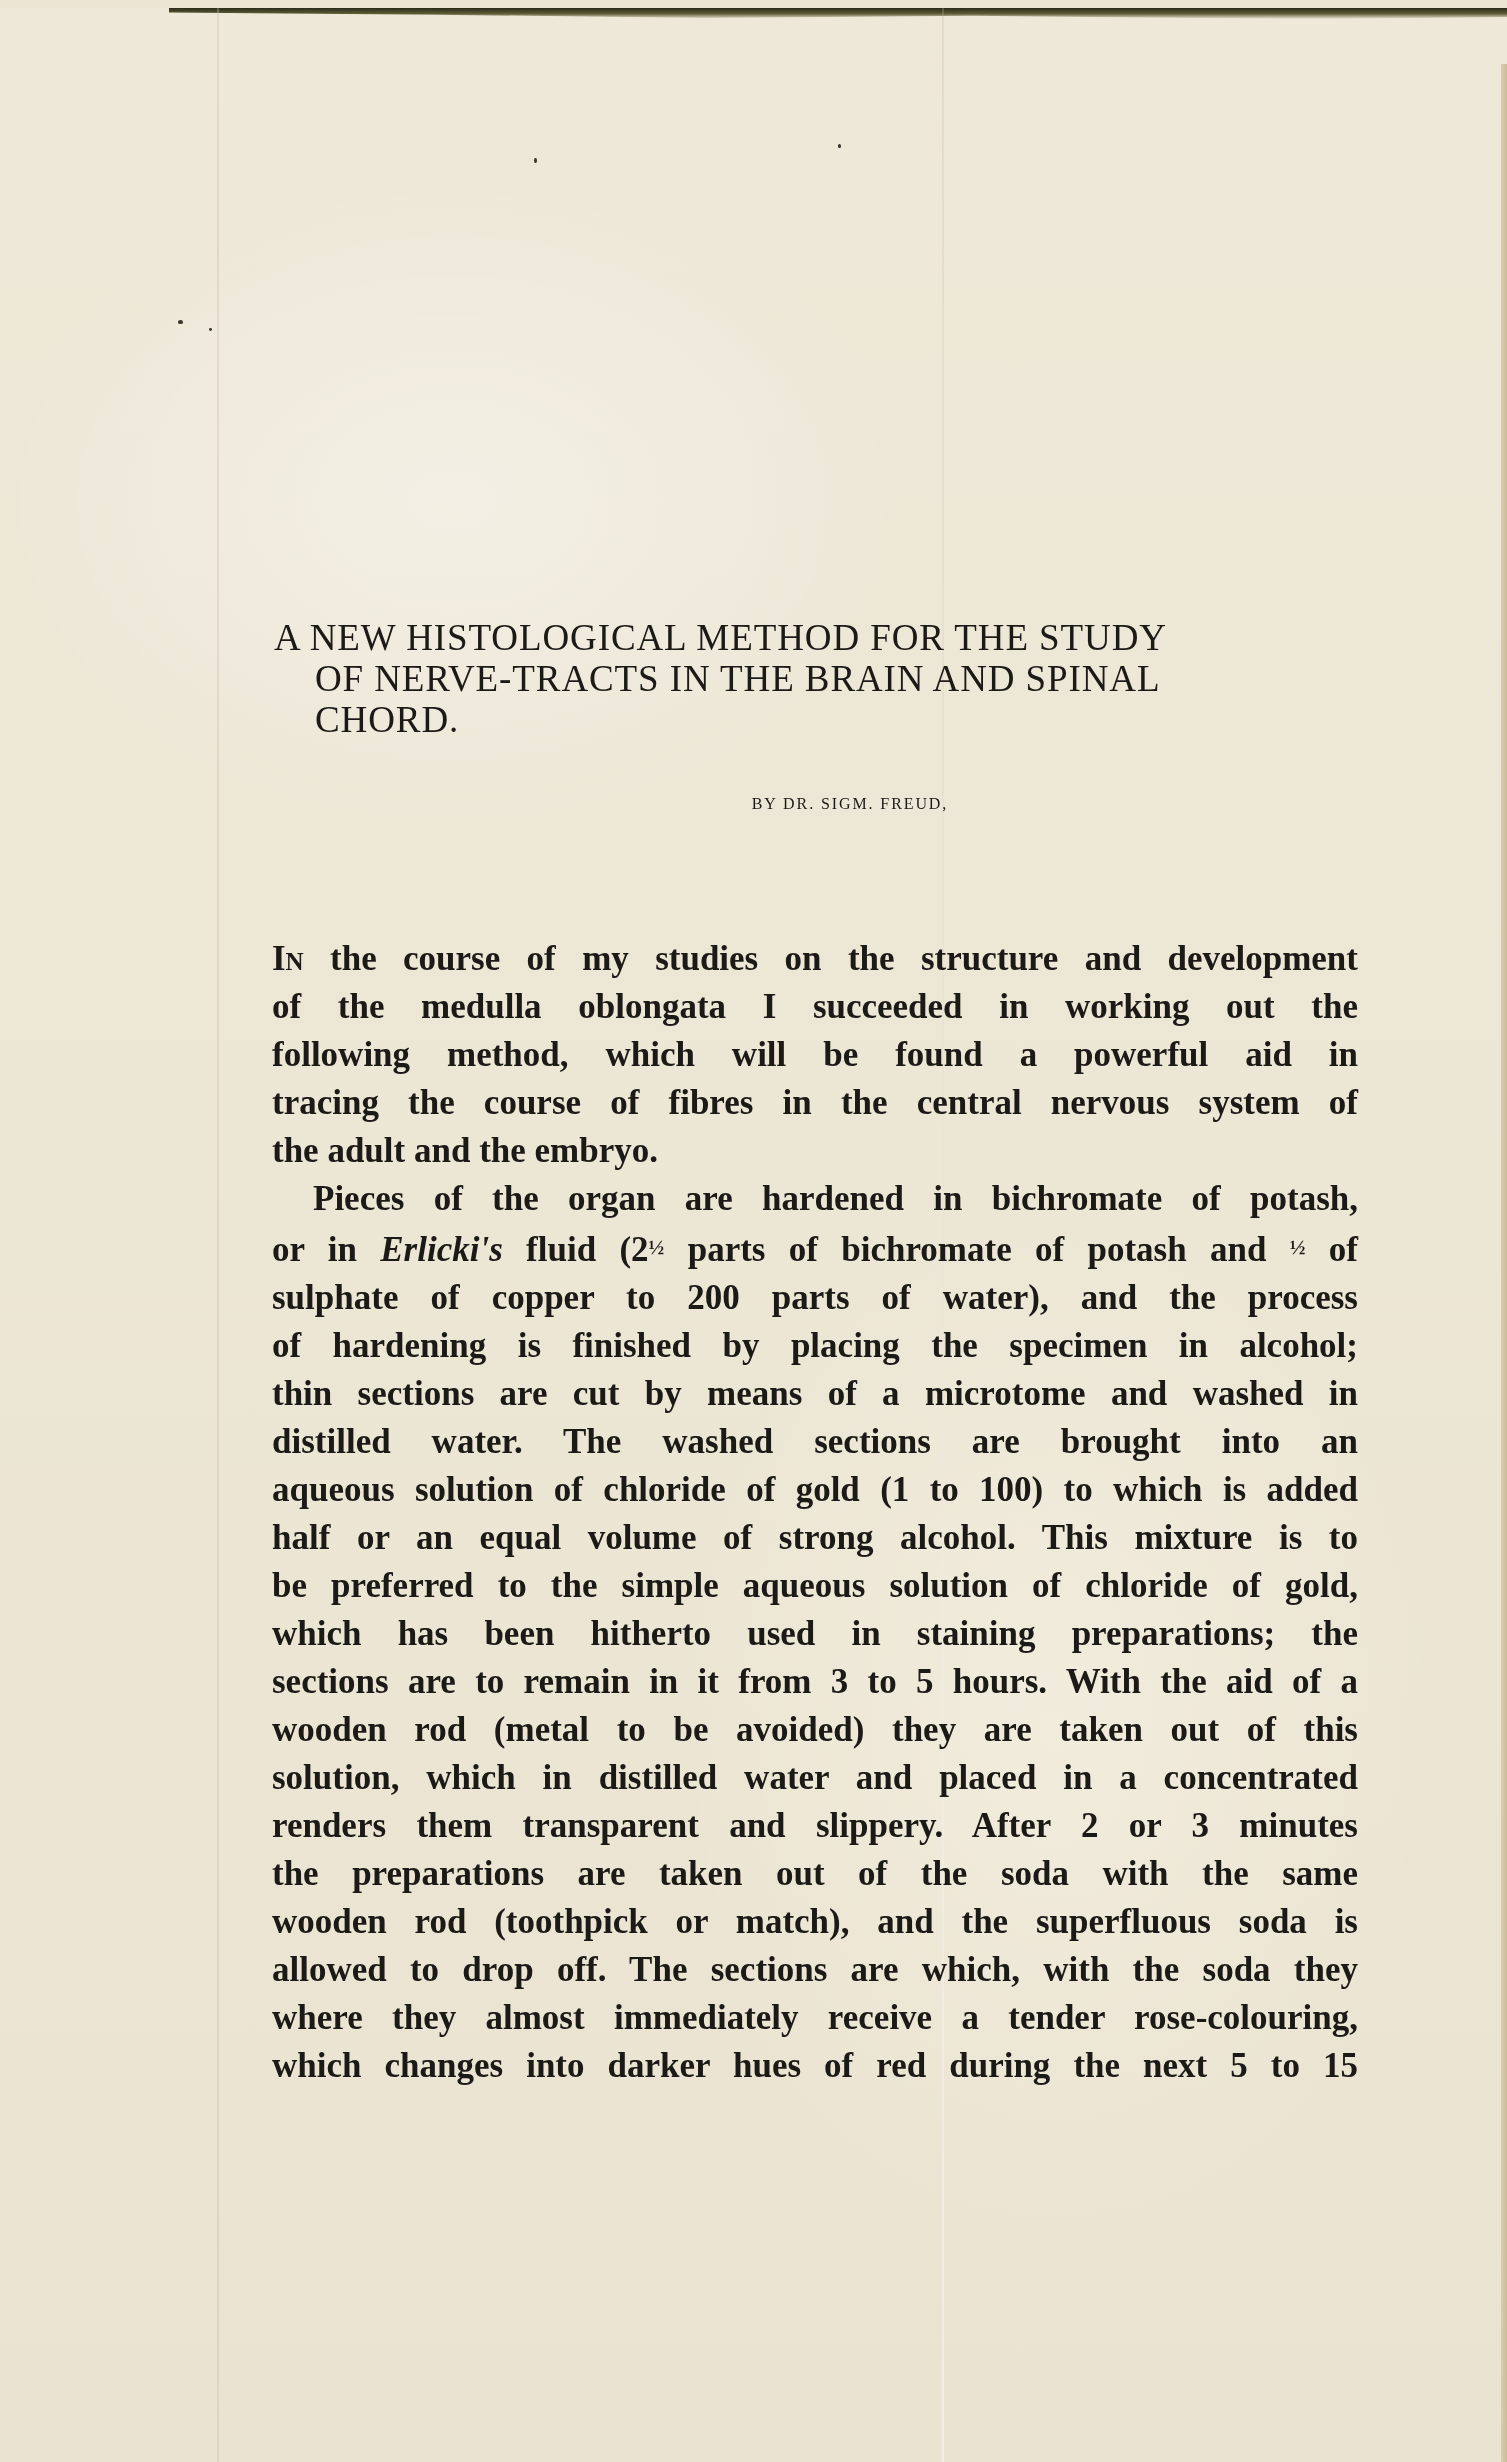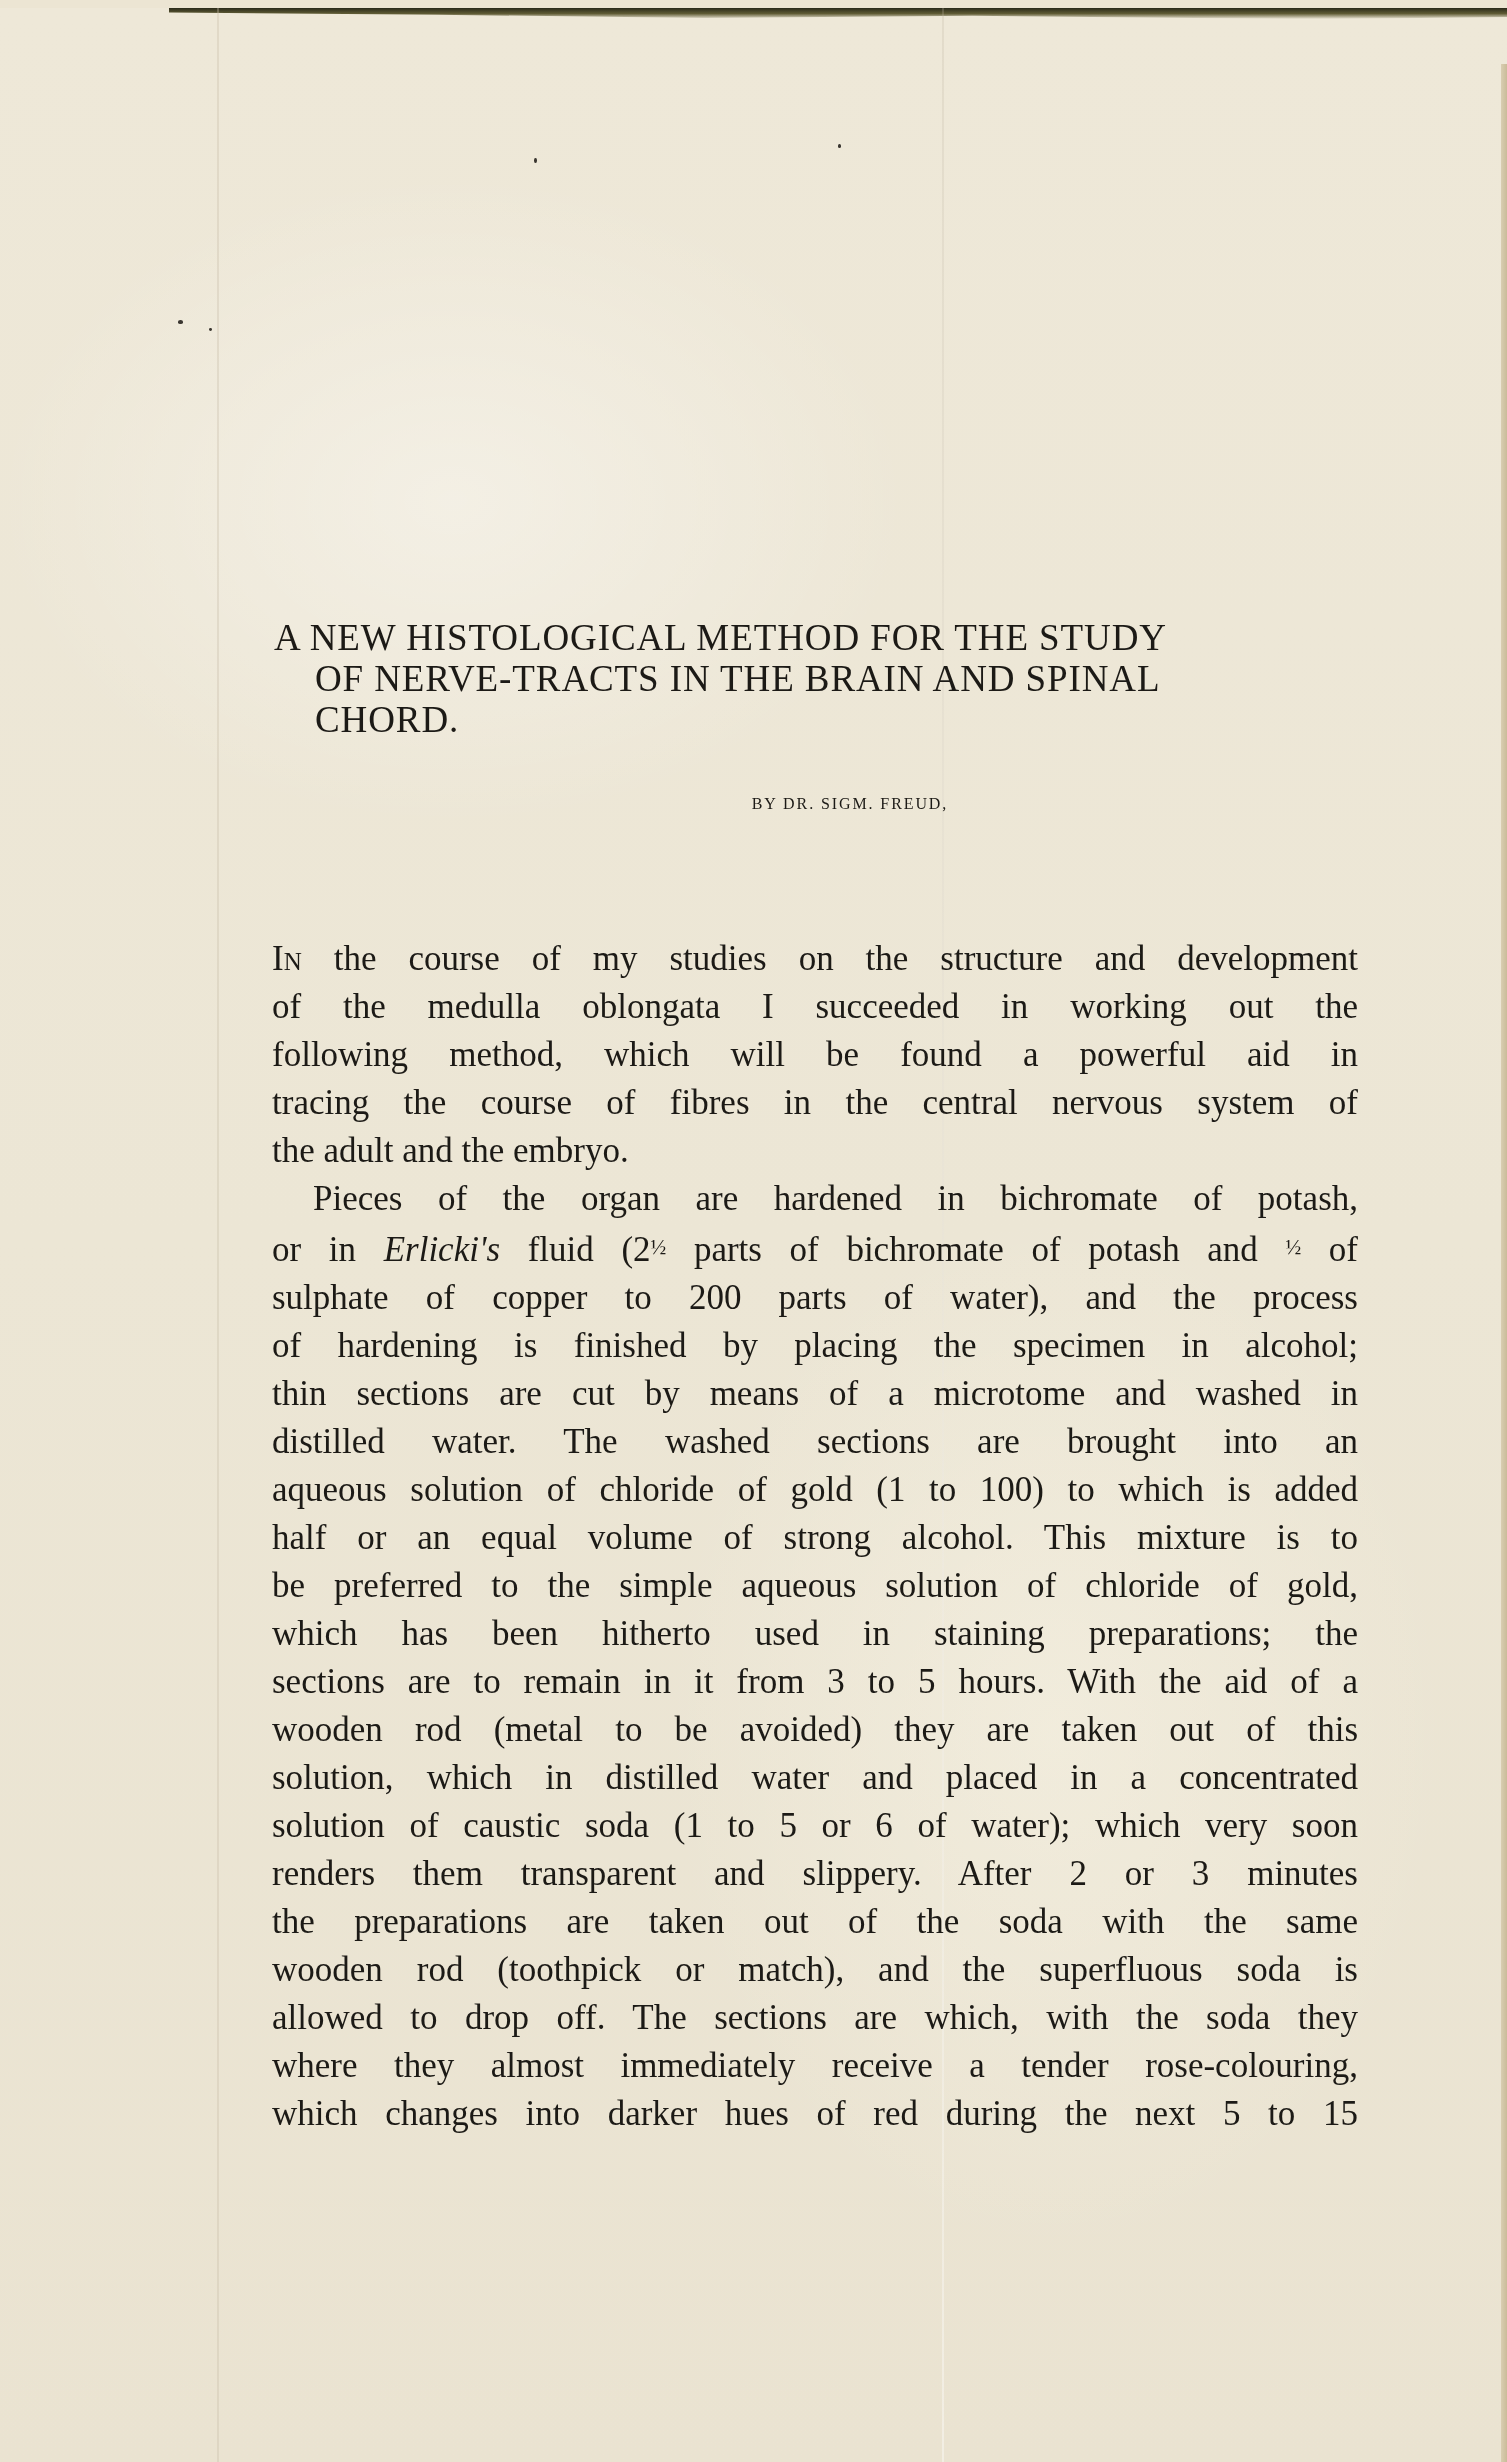--- a/index.html
+++ b/index.html
@@ -54,21 +54,21 @@
   }
   .affil {
     left:274px; top:841px; width:1086px; text-align:center;
     font-size:23.4px; font-style:italic;
     padding-left:94px; box-sizing:border-box;
   }
   .body {
     left:272px; top:927px; width:1086px;
     font-size:35px; line-height:48px;
   }
-  .body .ln { display:block; white-space:nowrap; text-align:justify; text-align-last:justify; }
+  .body .ln { display:block; white-space:nowrap; text-align:justify; text-align-last:justify;font-weight:bold; }
   .body .ln.last { text-align-last:left; }
   .body .ln.ind { padding-left:41px; }
   .smallcaps { font-variant:small-caps; }
   .frac { font-size:60%; vertical-align:0.35em; }
   .speck { position:absolute; background:#3a3630; border-radius:50%; }
 </style>
 </head>
 <body>
 
 <div class="page">
@@ -104,21 +104,20 @@
     <span class="ln">of hardening is finished by placing the specimen in alcohol;</span>
     <span class="ln">thin sections are cut by means of a microtome and washed in</span>
     <span class="ln">distilled water. The washed sections are brought into an</span>
     <span class="ln">aqueous solution of chloride of gold (1 to 100) to which is added</span>
     <span class="ln">half or an equal volume of strong alcohol. This mixture is to</span>
     <span class="ln">be preferred to the simple aqueous solution of chloride of gold,</span>
     <span class="ln">which has been hitherto used in staining preparations; the</span>
     <span class="ln">sections are to remain in it from 3 to 5 hours. With the aid of a</span>
     <span class="ln">wooden rod (metal to be avoided) they are taken out of this</span>
     <span class="ln">solution, which in distilled water and placed in a concentrated</span>
-    <span class="ln">solution of caustic soda (1 to 5 or 6 of water); which very soon</span>
     <span class="ln">renders them transparent and slippery. After 2 or 3 minutes</span>
     <span class="ln">the preparations are taken out of the soda with the same</span>
     <span class="ln">wooden rod (toothpick or match), and the superfluous soda is</span>
     <span class="ln">allowed to drop off. The sections are which, with the soda they</span>
     <span class="ln">where they almost immediately receive a tender rose-colouring,</span>
     <span class="ln">which changes into darker hues of red during the next 5 to 15</span>
   </div>
 </div>
 
 

